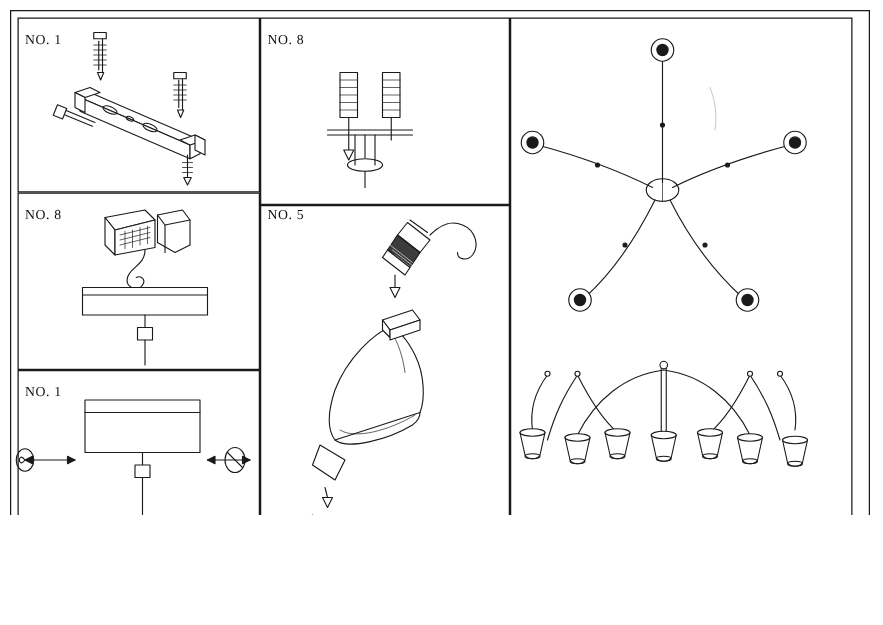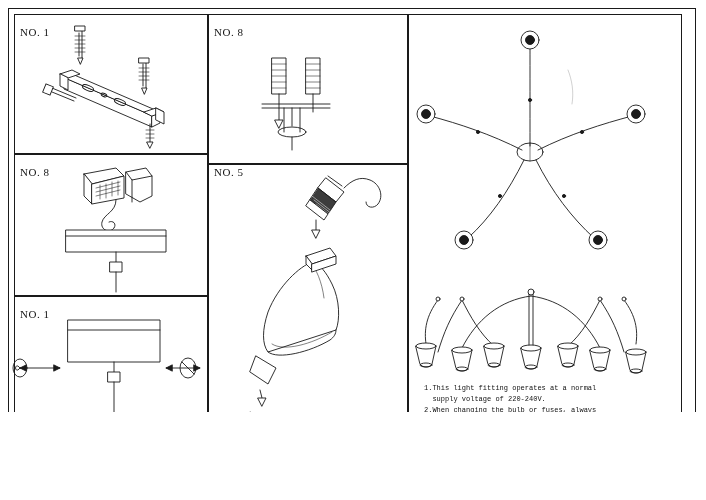--- a/index.html
+++ b/index.html
@@ -319,21 +319,14 @@
         <g>
           <path d="M626 352 L646 352 L642 370 C640 374, 632 374, 630 370 Z" fill="#ffffff"></path>
           <ellipse cx="636" cy="352" rx="10" ry="3" fill="#ffffff"></ellipse>
           <ellipse cx="636" cy="371" rx="6" ry="2"></ellipse>
         </g>
       </g>
 
     </g>
   </svg>
 
-  <div class="notes">
-    <span class="note-item">1.This light fitting operates at a normal
-  supply voltage of 220-240V.</span>
-    <span class="note-item">2.When changing the bulb or fuses, always
-  switch off at the mains and allow the old
-  bulb to cool down before handling.</span>
-  </div>
 
 </div>
 
 </body></html>

